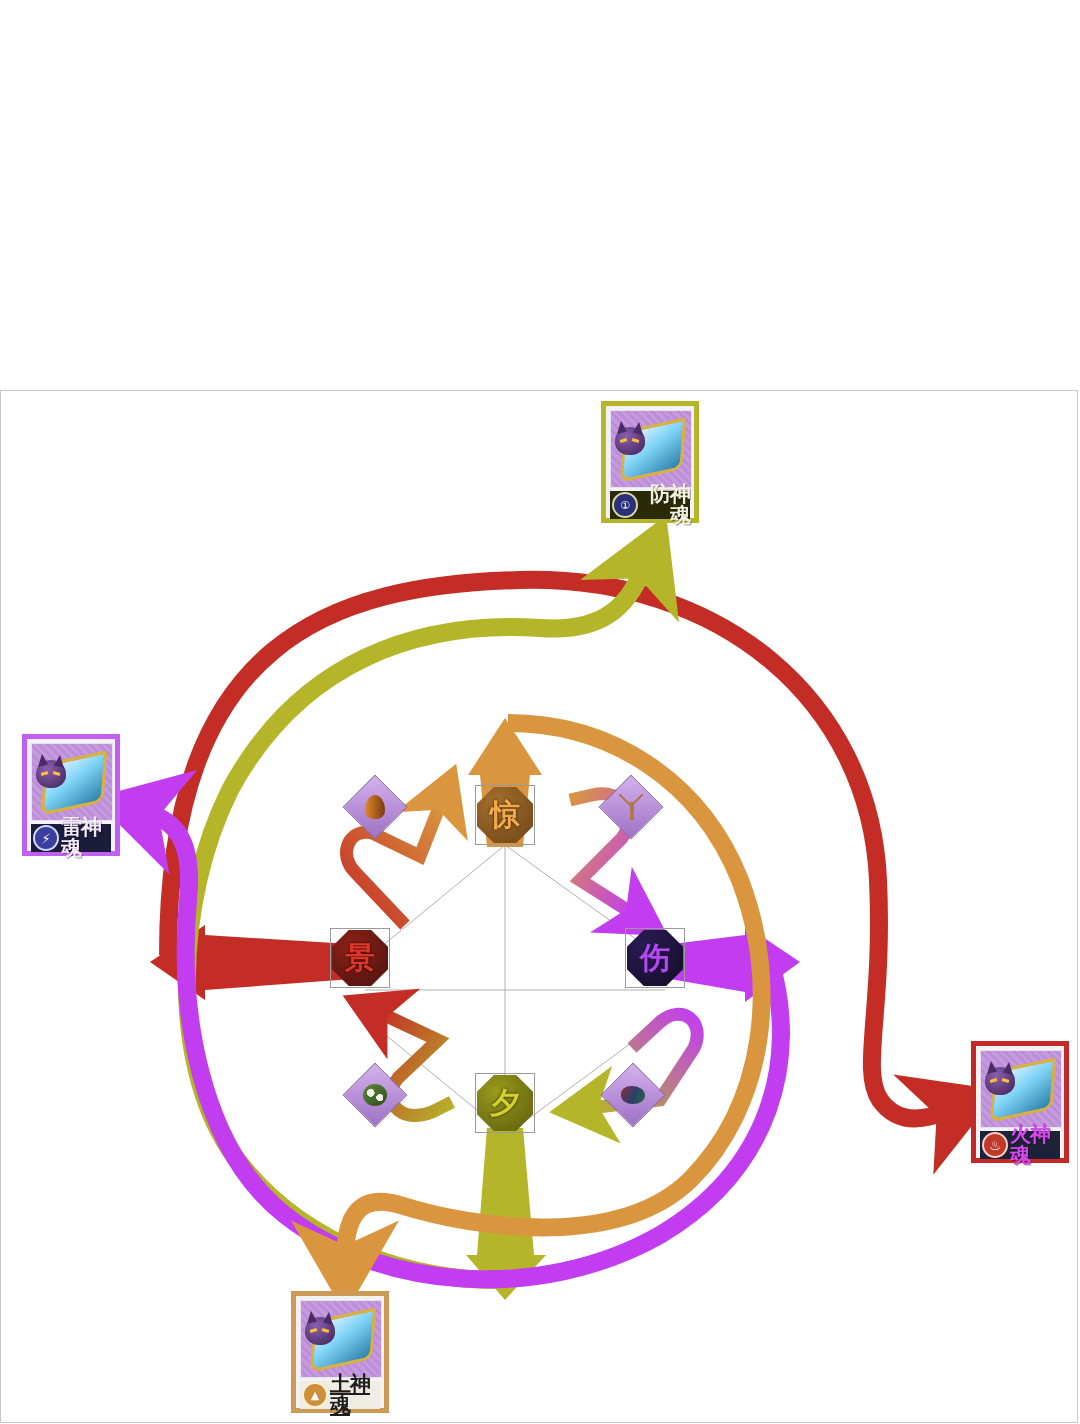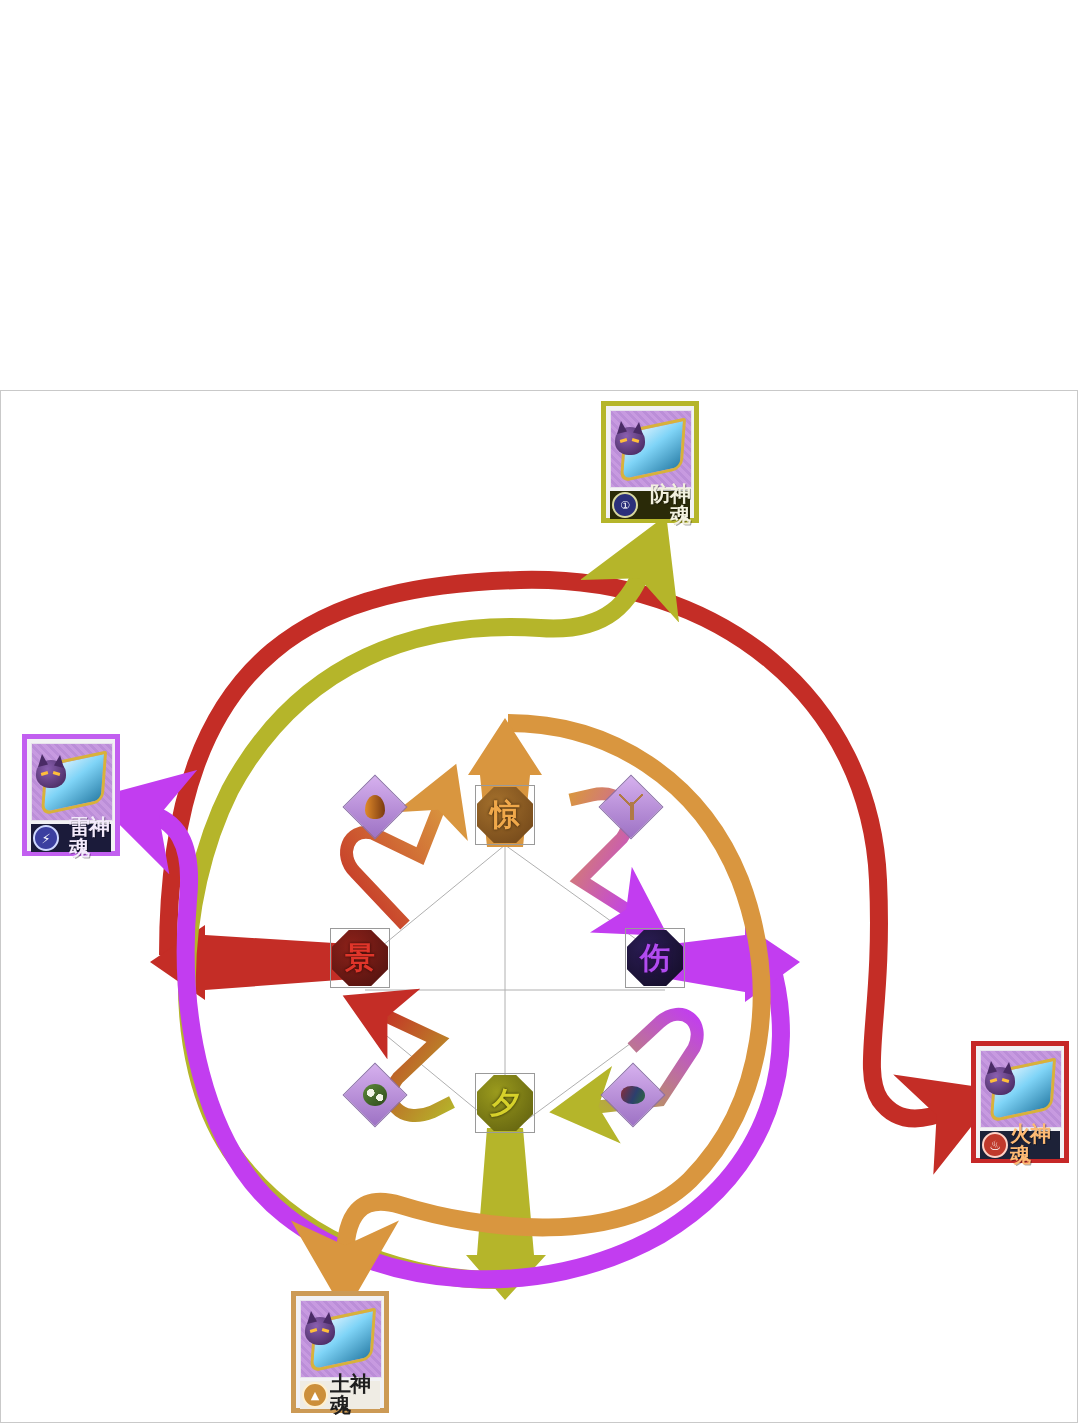--- a/index.html
+++ b/index.html
@@ -195,21 +195,21 @@
            background:#4a2b66;clip-path:polygon(0 100%,40% 0,100% 80%);"></div>
       <div style="position:absolute;left:22px;top:11px;width:10px;height:13px;
            background:#4a2b66;clip-path:polygon(100% 100%,60% 0,0 80%);"></div>
       <div style="position:absolute;left:9px;top:28px;width:7px;height:3px;background:#ffbf3a;
            transform:rotate(-16deg);"></div>
       <div style="position:absolute;left:21px;top:28px;width:7px;height:3px;background:#ffbf3a;
            transform:rotate(16deg);"></div>
     </div>
     <div class="label" style="background:#1b1b3a;">
       <span class="badge" style="background:#3b3fa0;border:2px solid #cfd8ff;font-size:13px;">⚡</span>
-      <span class="cname" style="color:#f3eafb;margin-left:8px;">雷神魂</span>
+      <span class="cname" style="color:#f3eafb;">雷神魂</span>
     </div>
   </div>
 
   <div class="card" style="left:971px;top:1041px;width:98px;height:122px;border:5px solid #c62828;">
     <div class="art">
       <div style="position:absolute;left:10px;top:14px;width:58px;height:44px;
            transform:rotate(-12deg) skewX(-16deg);
            background:linear-gradient(150deg,#eaf6ff,#7fd4f7 45%,#2b7fa8);
            border:3px solid #d8b23a;border-radius:3px 3px 10px 10px;"></div>
       <div style="position:absolute;left:4px;top:16px;width:30px;height:28px;border-radius:50% 50% 45% 45%;
@@ -218,21 +218,21 @@
            background:#4a2b66;clip-path:polygon(0 100%,40% 0,100% 80%);"></div>
       <div style="position:absolute;left:22px;top:11px;width:10px;height:13px;
            background:#4a2b66;clip-path:polygon(100% 100%,60% 0,0 80%);"></div>
       <div style="position:absolute;left:9px;top:28px;width:7px;height:3px;background:#ffbf3a;
            transform:rotate(-16deg);"></div>
       <div style="position:absolute;left:21px;top:28px;width:7px;height:3px;background:#ffbf3a;
            transform:rotate(16deg);"></div>
     </div>
     <div class="label" style="background:#1d2238;">
       <span class="badge" style="background:#c0392b;border:2px solid #ffd2c6;font-size:13px;">♨</span>
-      <span class="cname" style="color:#fdba74;">火神魂</span>
+      <span class="cname" style="color:#d946ef;">火神魂</span>
     </div>
   </div>
 
   <div class="card" style="left:291px;top:1291px;width:98px;height:122px;border:5px solid #cc9a55;">
     <div class="art">
       <div style="position:absolute;left:10px;top:14px;width:58px;height:44px;
            transform:rotate(-12deg) skewX(-16deg);
            background:linear-gradient(150deg,#eaf6ff,#7fd4f7 45%,#2b7fa8);
            border:3px solid #d8b23a;border-radius:3px 3px 10px 10px;"></div>
       <div style="position:absolute;left:4px;top:16px;width:30px;height:28px;border-radius:50% 50% 45% 45%;
@@ -241,17 +241,17 @@
            background:#4a2b66;clip-path:polygon(0 100%,40% 0,100% 80%);"></div>
       <div style="position:absolute;left:22px;top:11px;width:10px;height:13px;
            background:#4a2b66;clip-path:polygon(100% 100%,60% 0,0 80%);"></div>
       <div style="position:absolute;left:9px;top:28px;width:7px;height:3px;background:#ffbf3a;
            transform:rotate(-16deg);"></div>
       <div style="position:absolute;left:21px;top:28px;width:7px;height:3px;background:#ffbf3a;
            transform:rotate(16deg);"></div>
     </div>
     <div class="label" style="background:#efece4;">
       <span class="badge" style="background:#cc8f3a;border:2px solid #fff0cf;font-size:11px;color:#fff;">▲</span>
-      <span class="cname" style="color:#1e1e1e;text-shadow:none;">土神魂</span>
+      <span class="cname" style="color:#1e1e1e;text-shadow:none;text-decoration:underline;">土神魂</span>
     </div>
   </div>
 
 </div>
 
 </body></html>

